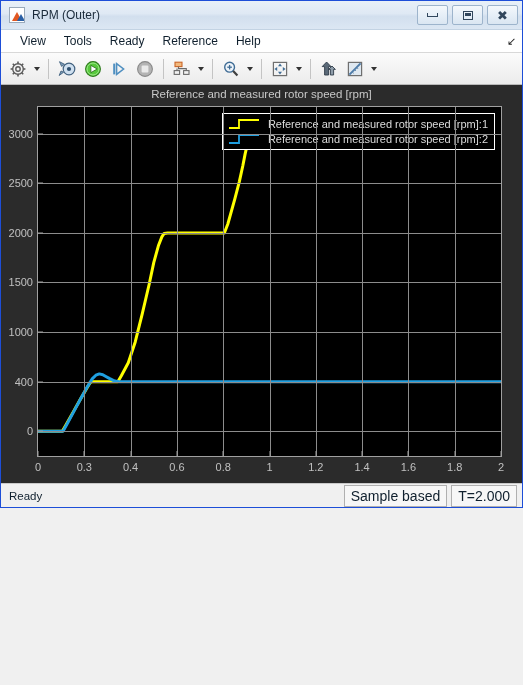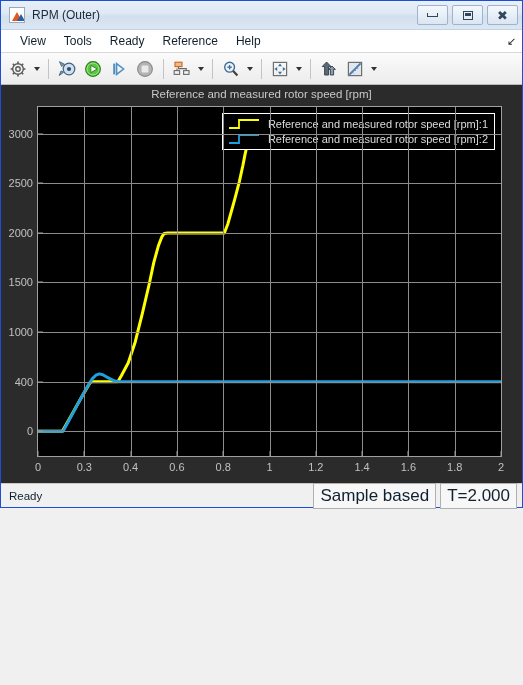--- a/index.html
+++ b/index.html
@@ -194,21 +194,21 @@
     height: 24px;
     background: #f0f0f0;
     border-top: 1px solid #c9c9c9;
     display: flex; align-items: center;
     padding: 0 5px 0 8px;
     gap: 4px;
     flex: 0 0 auto;
   }
   .status-text { font-size: 11.5px; color: #10202e; flex: 1 1 auto; }
   .status-cell {
-    font-size: 17px; color: #10202e;
+    font-size: 14px; color: #10202e;
     border: 1px solid #b0b0b0;
     background: #f7f7f7;
     padding: 2px 6px;
     white-space: nowrap;
   }
 </style>
 </head>
 <body>
 
 <div class="window">

